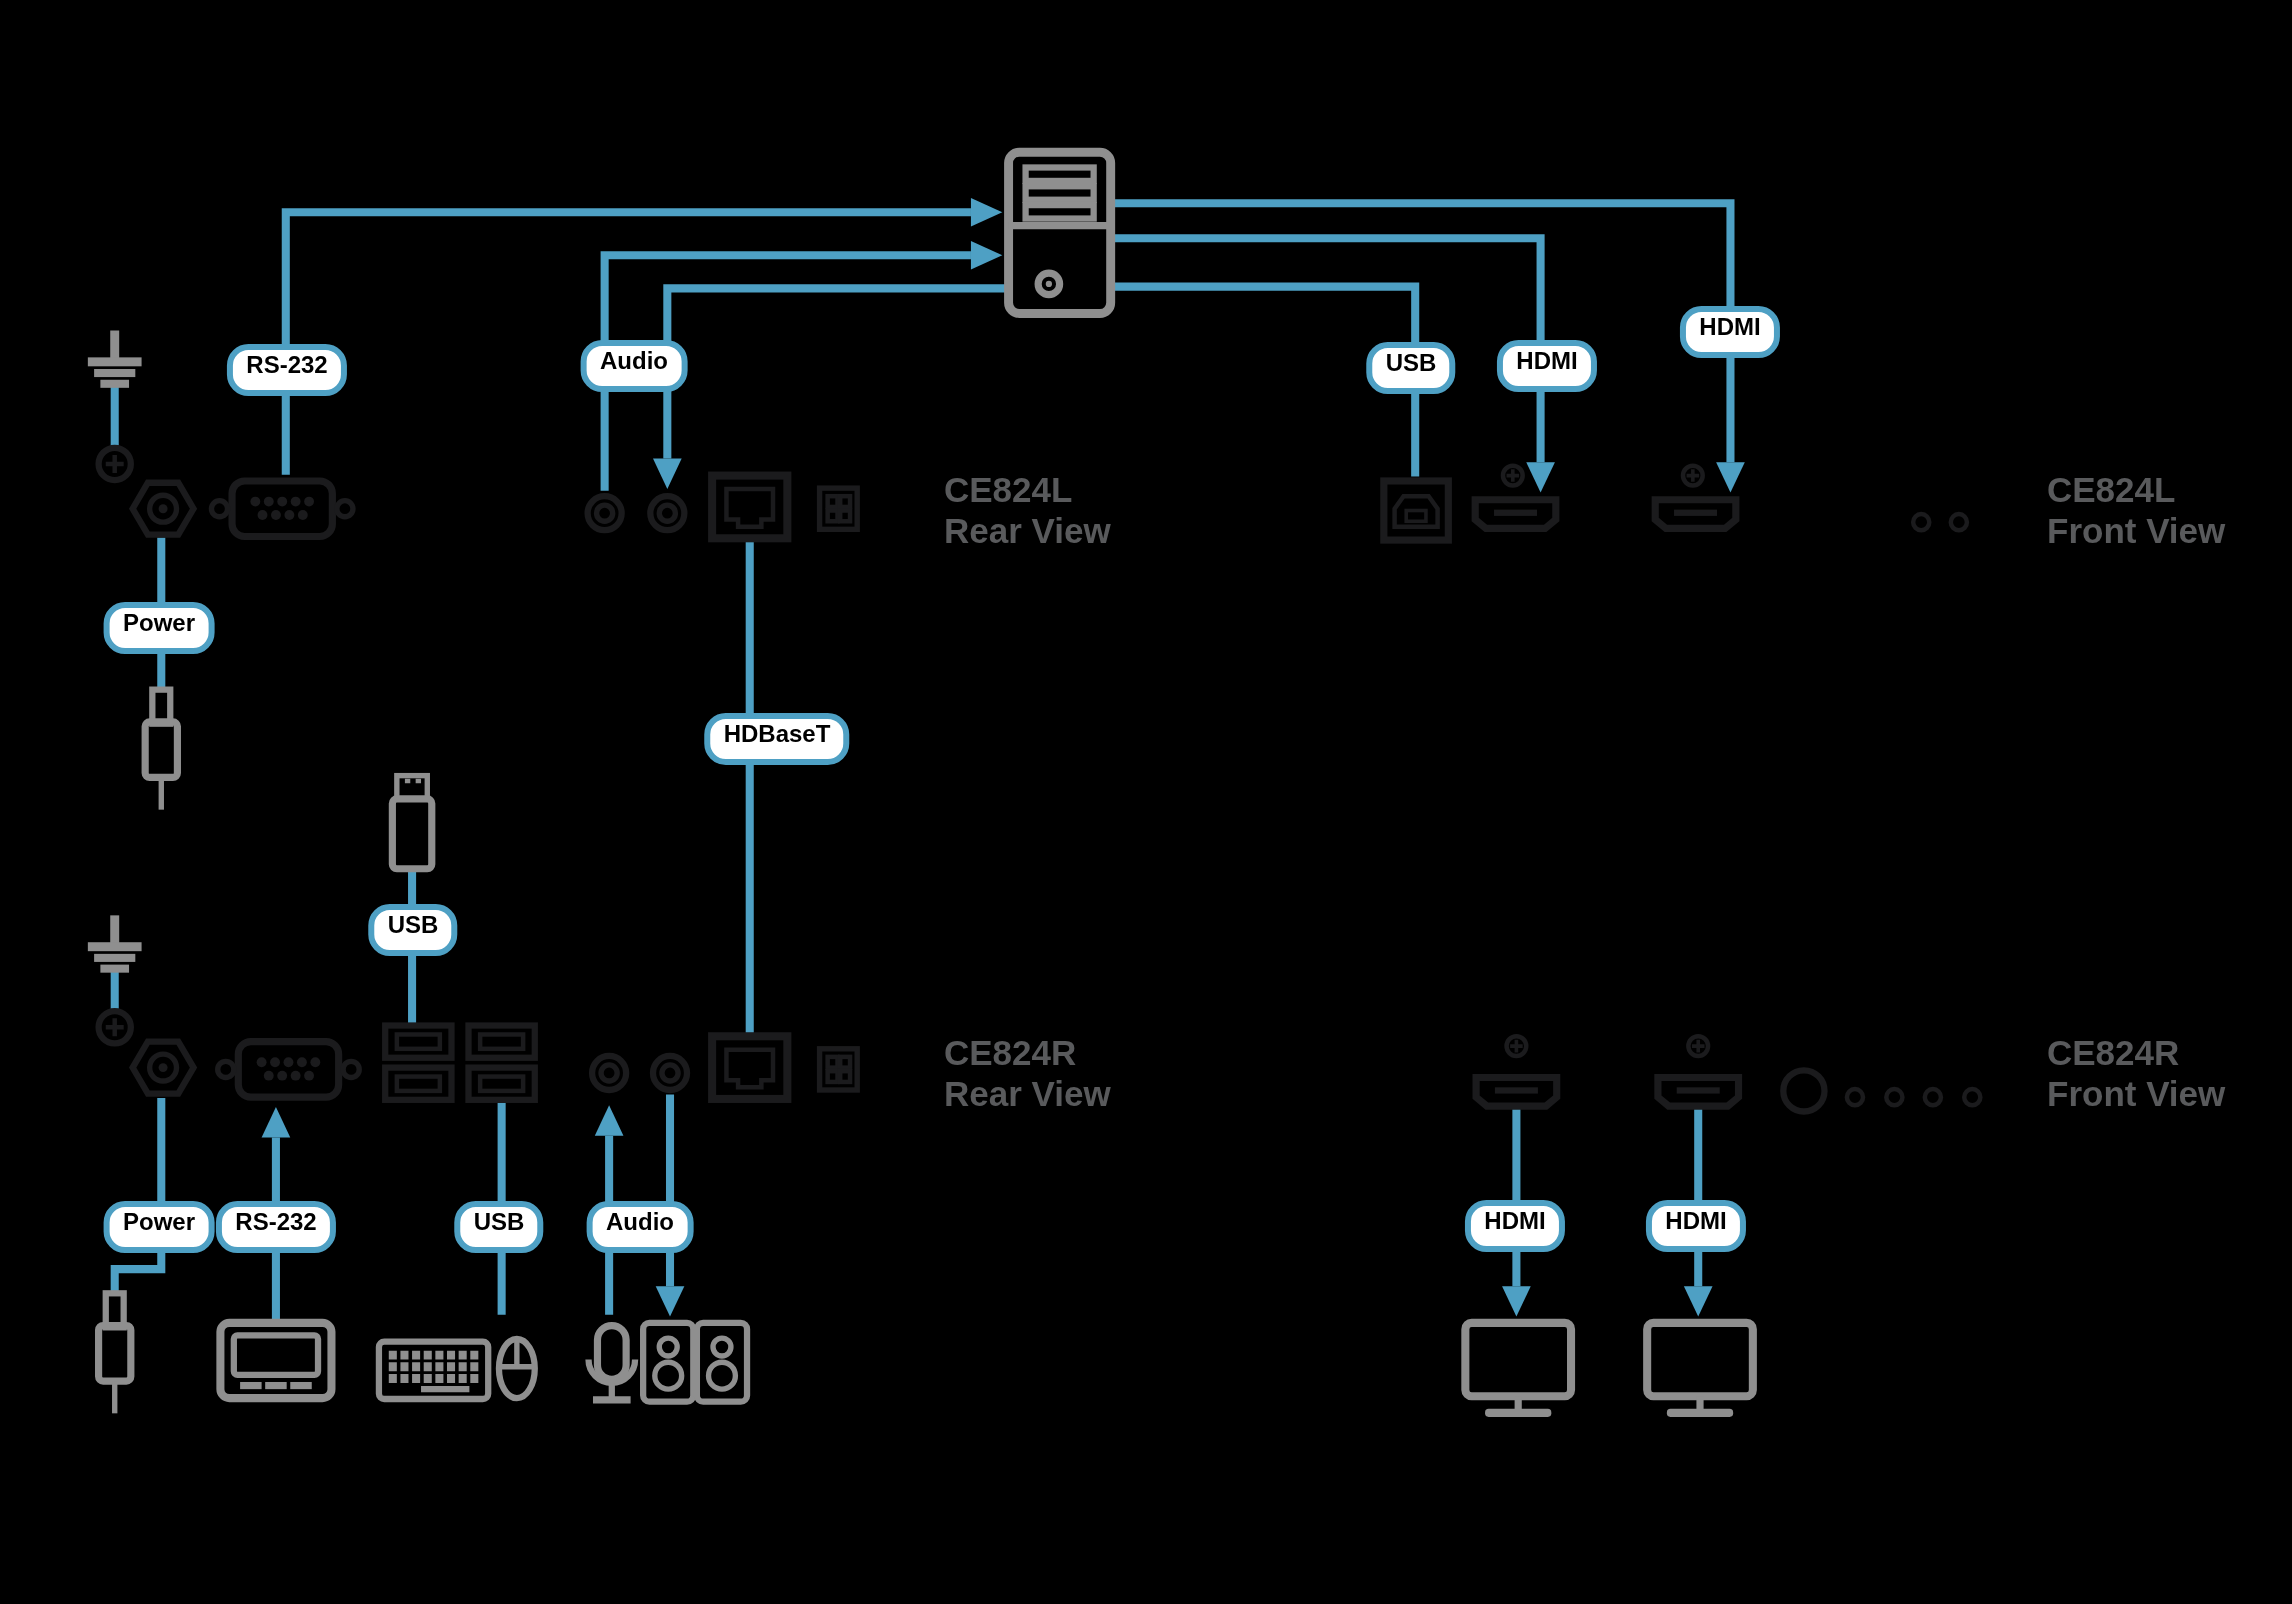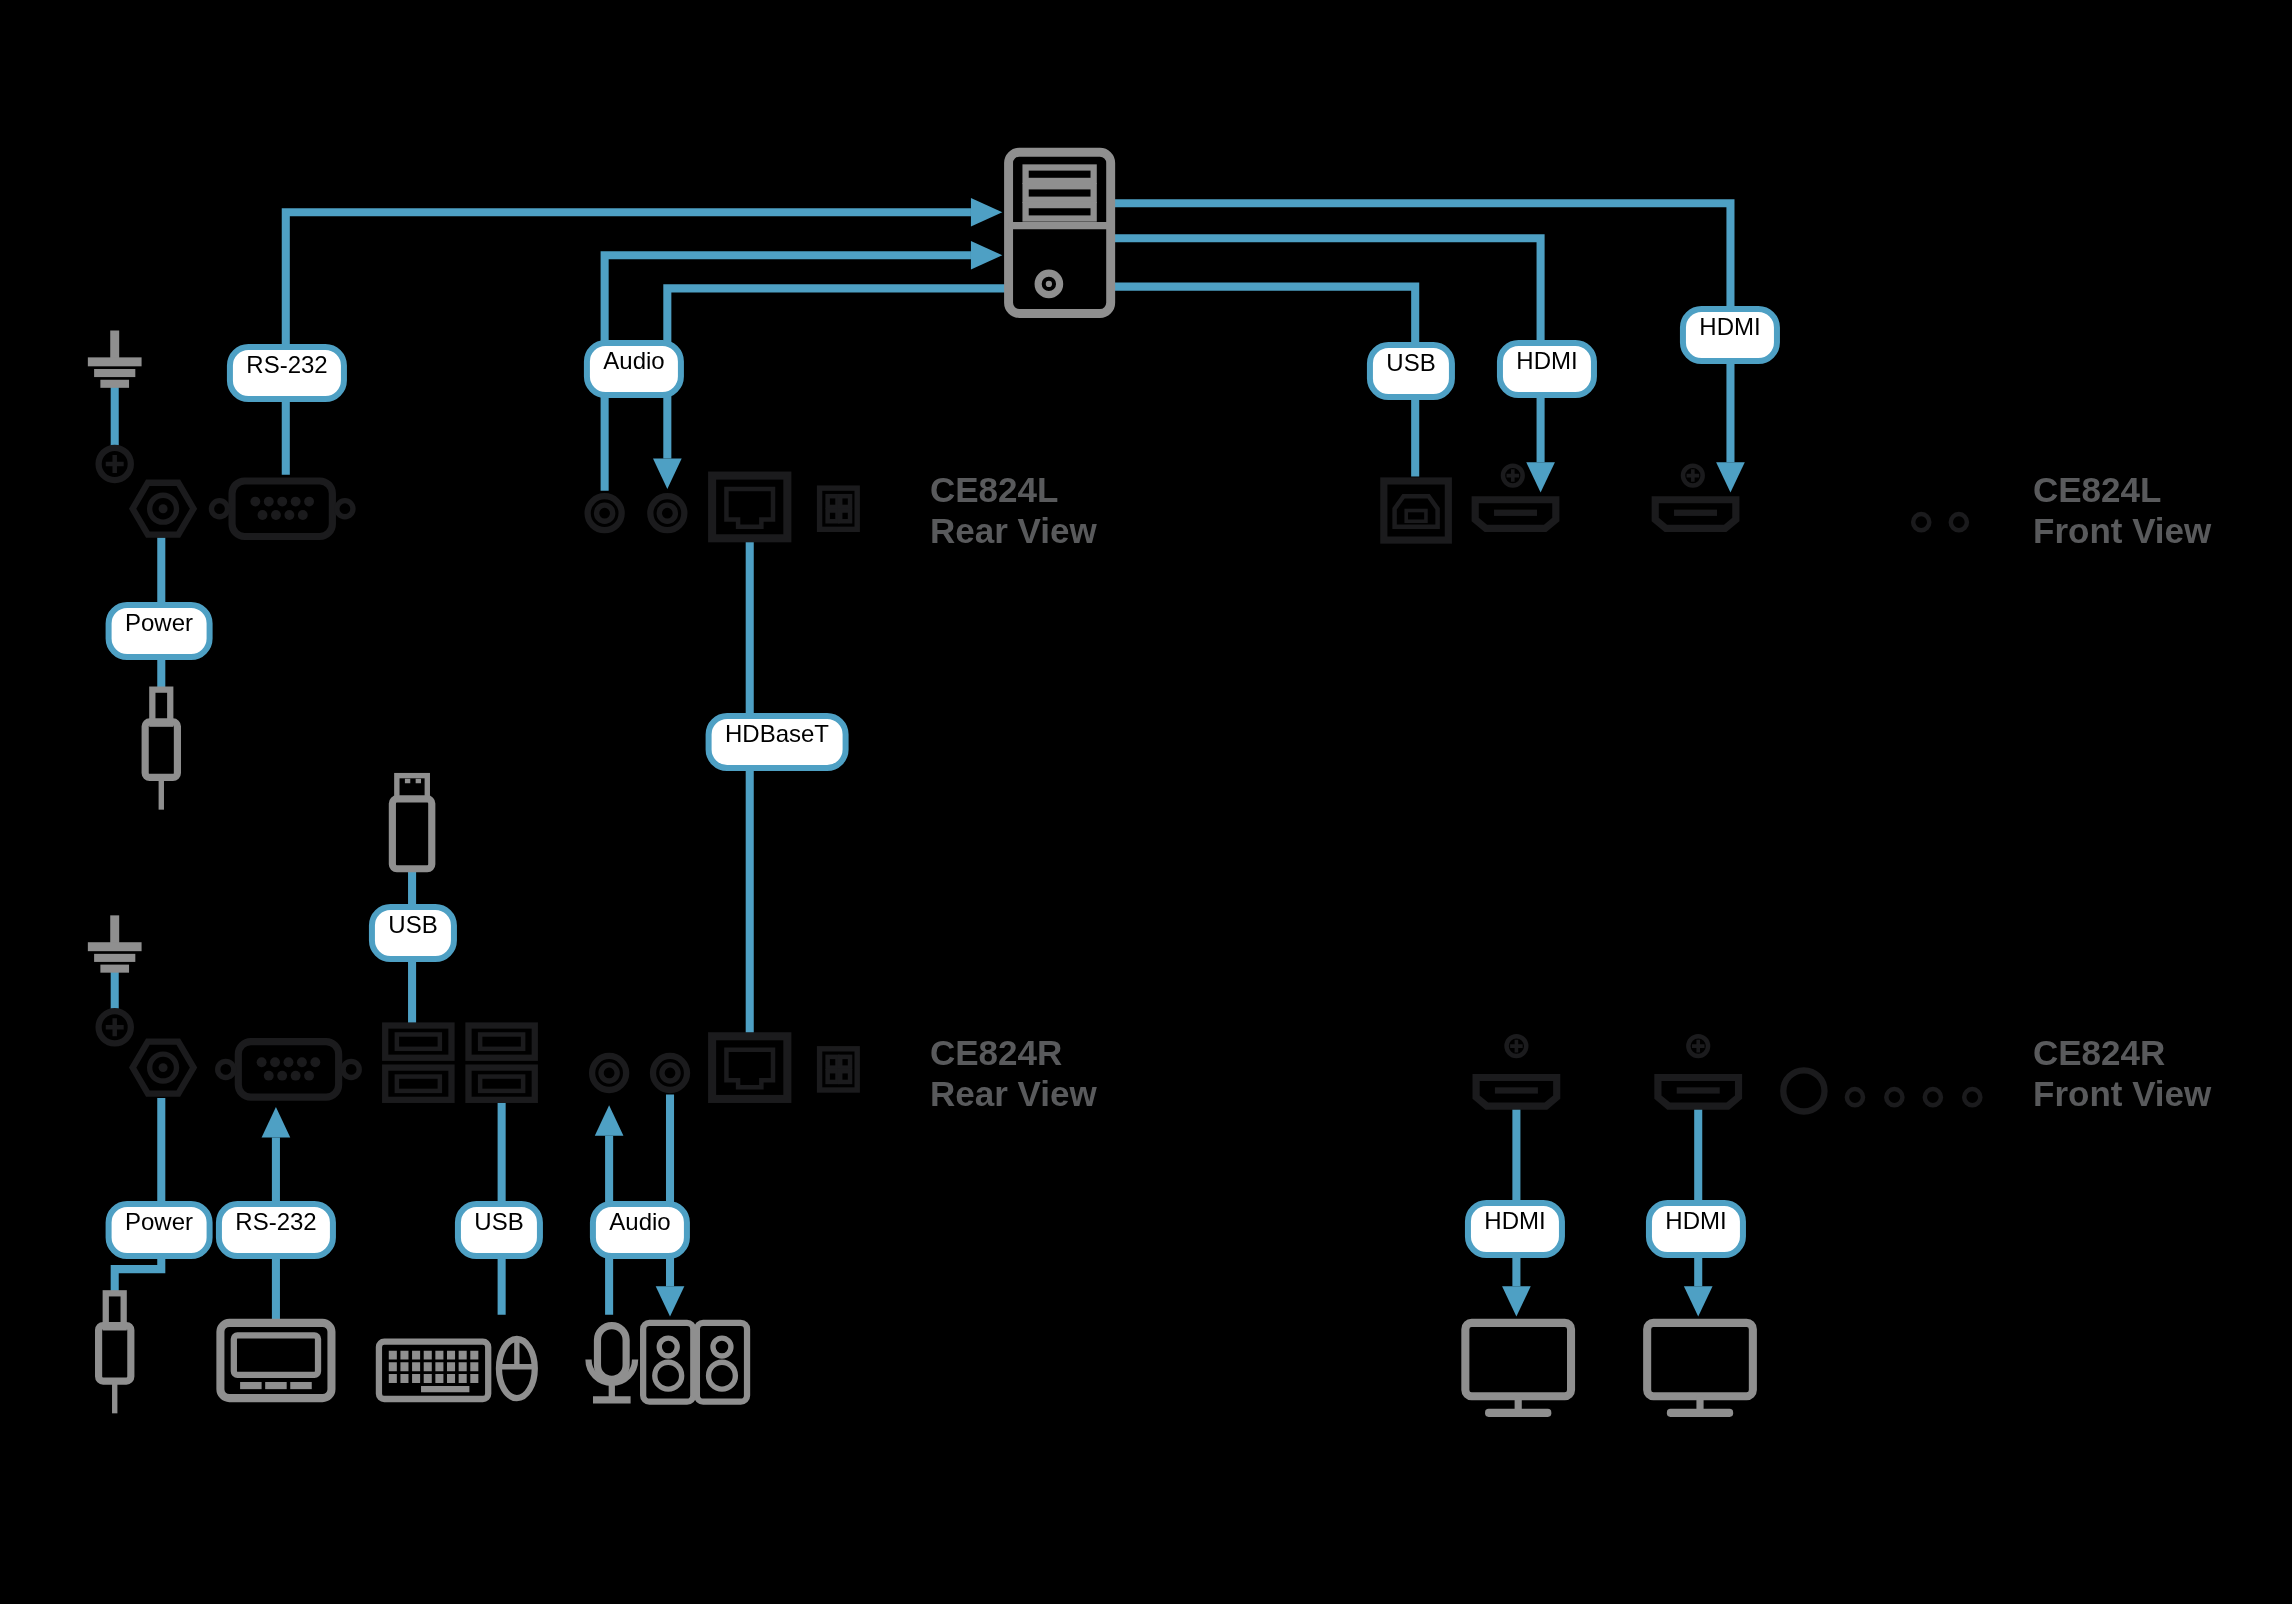--- a/index.html
+++ b/index.html
@@ -7,26 +7,26 @@
           font-family:"Liberation Sans", sans-serif;}
   svg{position:absolute;left:0;top:0;}
   
   .b  {stroke:var(--cable-blue);stroke-width:9;fill:none;}
   .ar {fill:var(--cable-blue);stroke:none;}
   .dk {stroke:var(--connector-dark);fill:none;}
   .dkf{fill:var(--connector-dark);stroke:none;}
   .gy {stroke:var(--device-gray);fill:none;}
   .gyf{fill:var(--device-gray);stroke:none;}
   .keys{stroke:var(--device-gray);stroke-width:10;stroke-dasharray:9 4;fill:none;}
-  .pill{position:absolute;transform:translateX(-50%);box-sizing:border-box;height:58px;
+  .pill{position:absolute;transform:translateX(-50%);box-sizing:border-box;height:52px;
         background:var(--pill-bg);border:6.3px solid var(--pill-border);border-radius:21.5px;
-        color:var(--pill-text);font-weight:normal;font-size:24px;line-height:29.6px;
+        color:var(--pill-text);font-weight:bold;font-size:24px;line-height:29.6px;
         padding:0 13.4px;white-space:nowrap;z-index:5;}
   .caption{position:absolute;color:var(--caption-gray);font-weight:bold;font-size:35px;
-           line-height:41px;z-index:4;white-space:nowrap;}
+           line-height:41px;z-index:4;white-space:nowrap;margin-left:14px;}
 </style>
 </head>
 <body>
 
 <div id="canvas">
 
 <svg width="2293" height="1605" viewBox="0 0 2560 1792">
   <defs>
     <g id="audio-jack">
       <circle r="19" class="dk" stroke-width="7"></circle>

